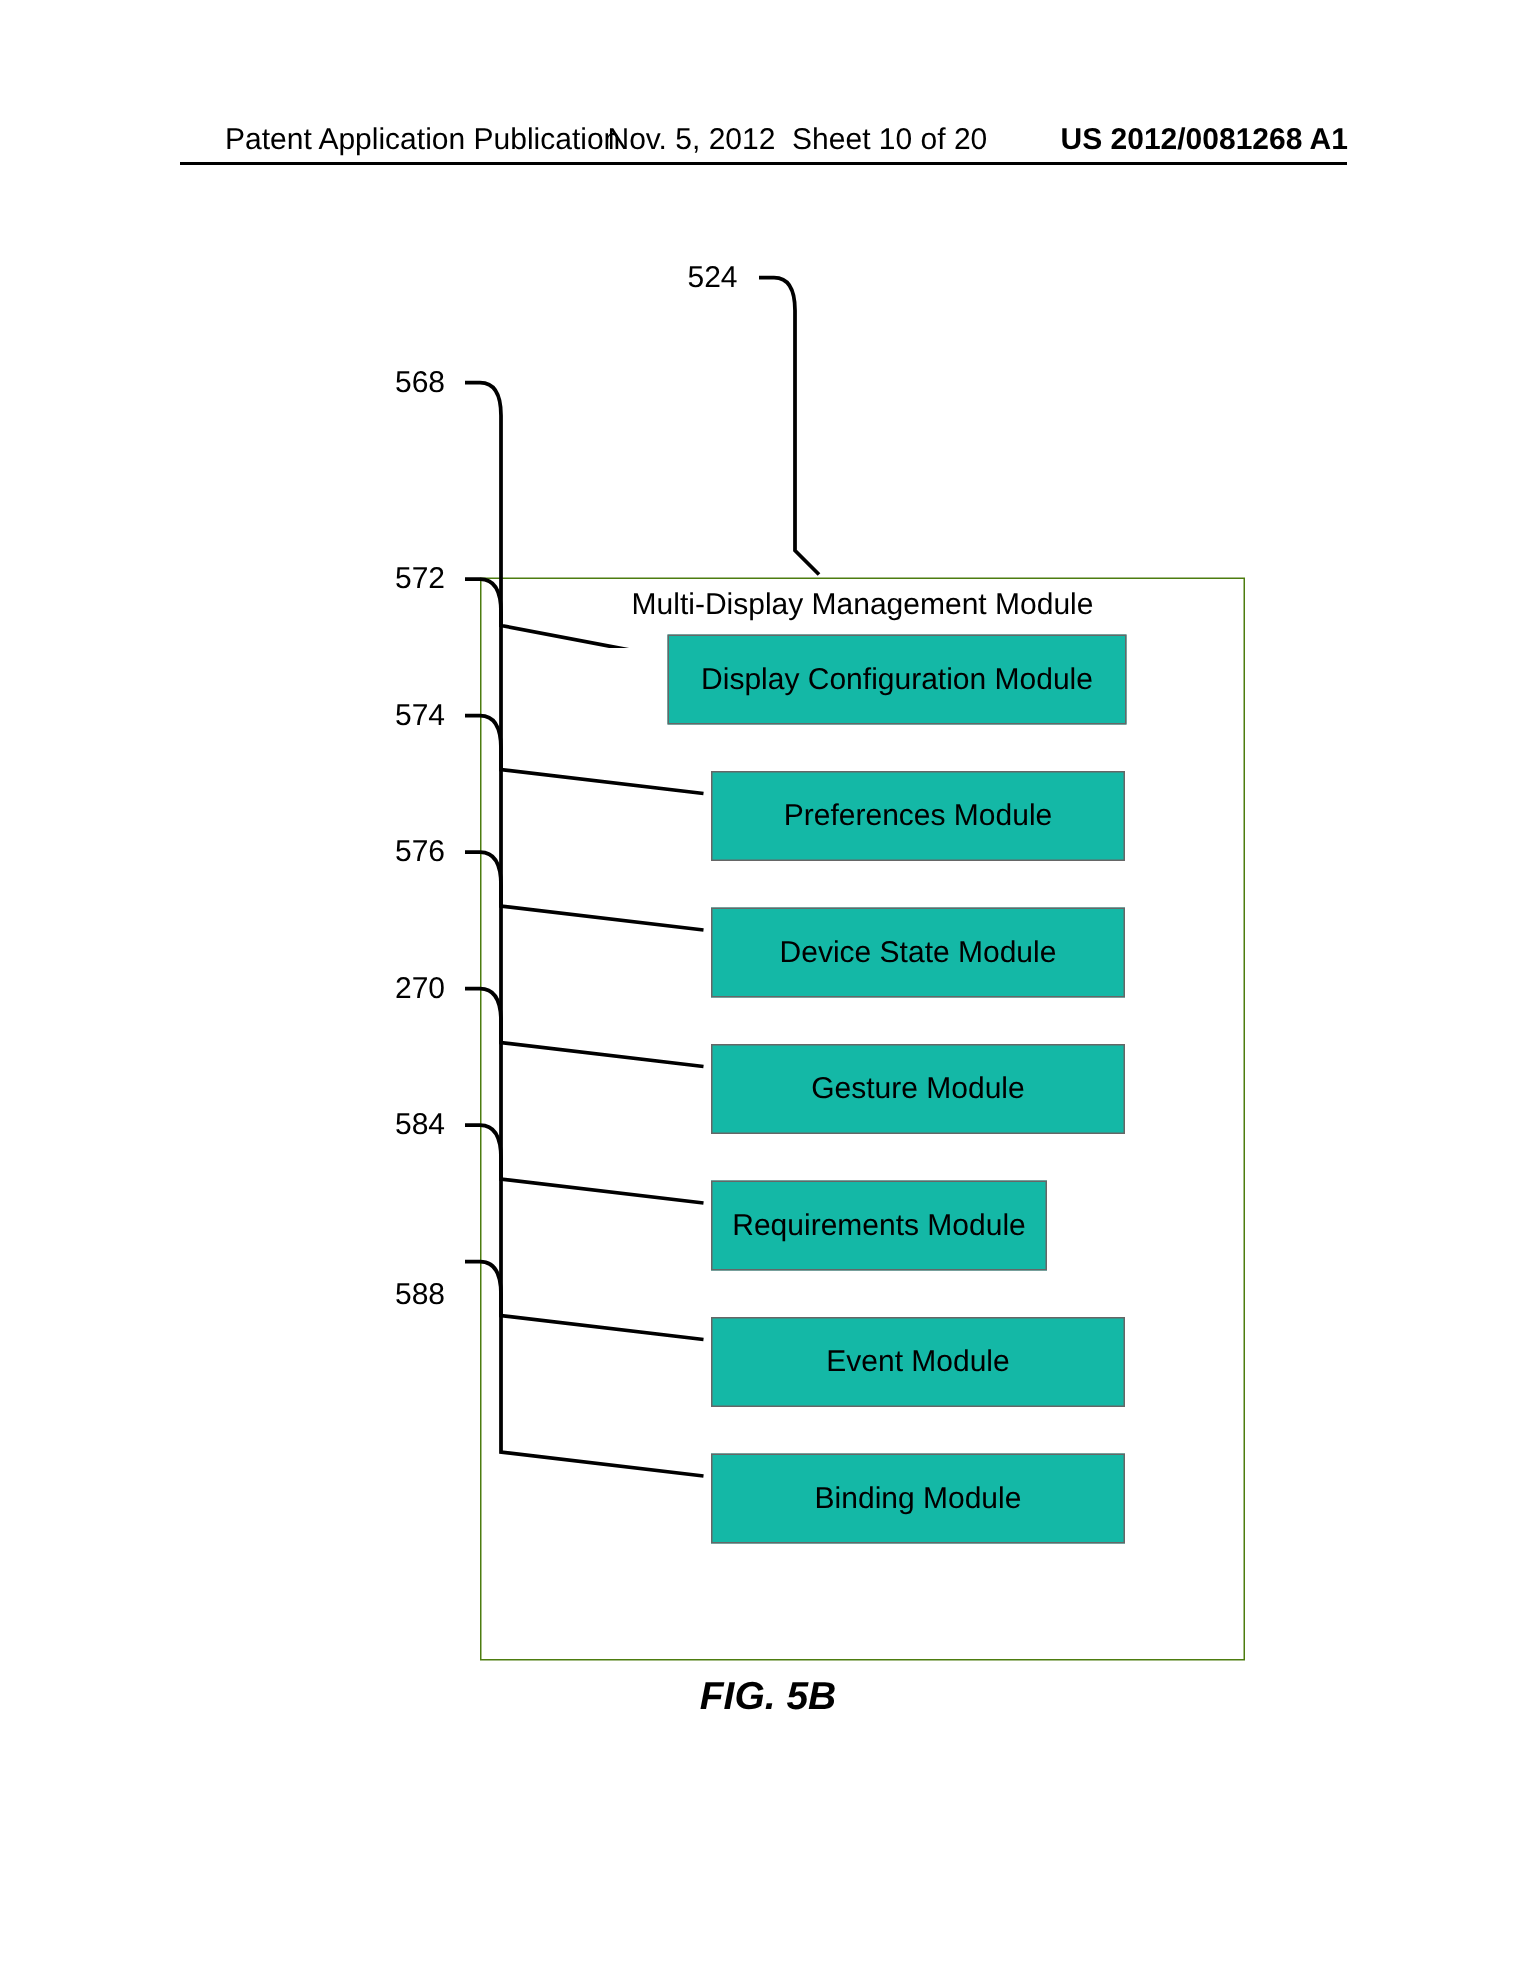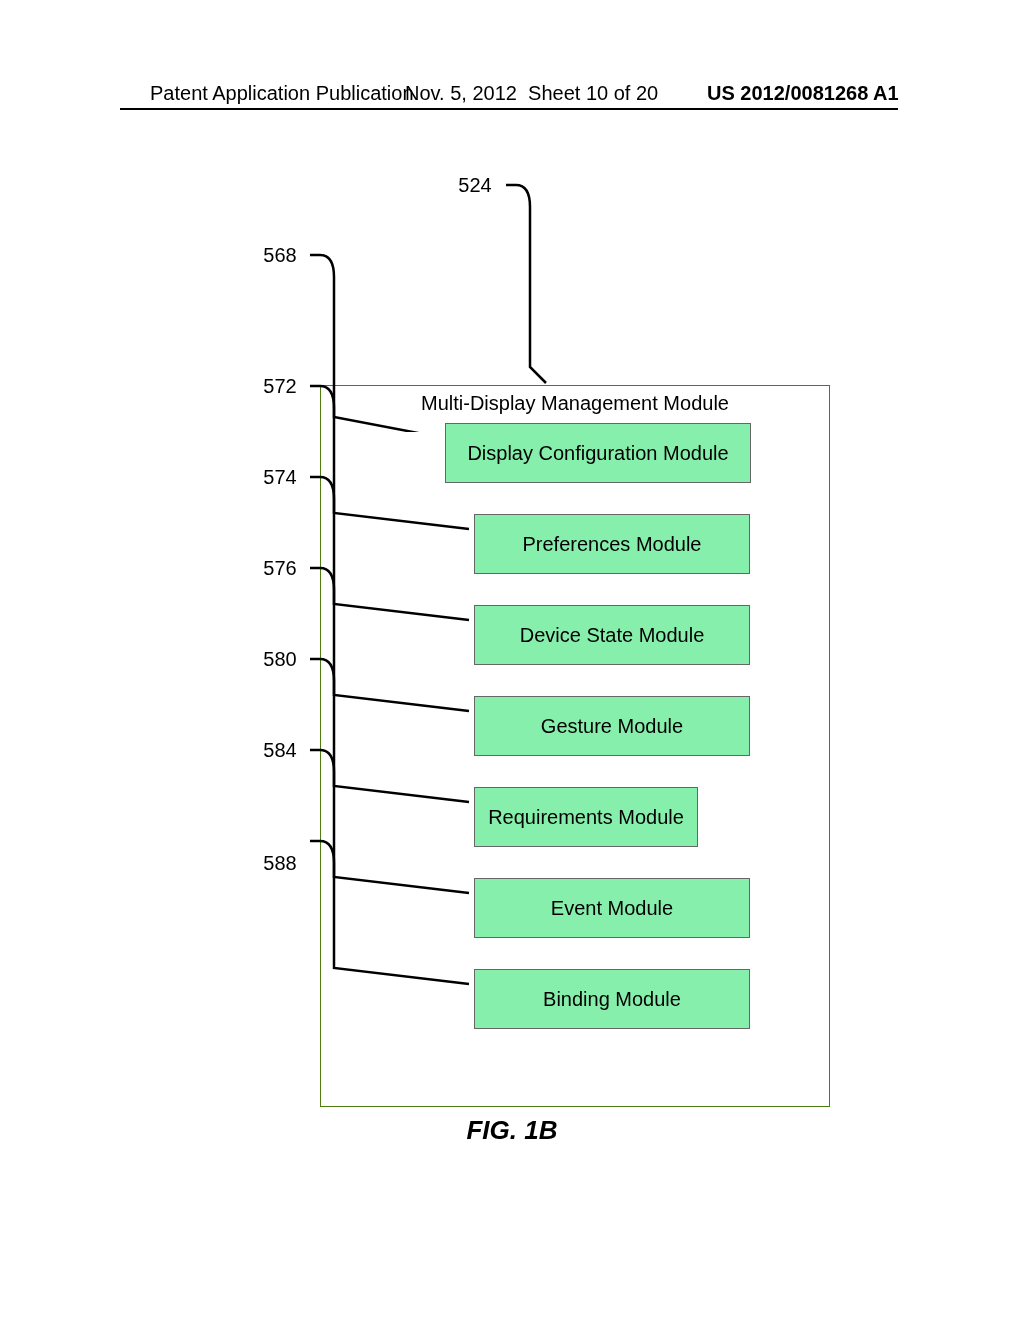--- a/index.html
+++ b/index.html
@@ -86,21 +86,21 @@
 
   .module-box {
     position: absolute;
     border: 1px solid #666;
     display: flex;
     align-items: center;
     justify-content: center;
     font-size: 20px;
     box-sizing: border-box;
     padding: 2px;
-    background: #86efac;
+    background: #14b8a6;
   }
 
   .fig-caption {
     position: absolute;
     width: 100%;
     text-align: center;
     font-size: 26px;
     font-weight: bold;
     font-style: italic;
   }
@@ -151,32 +151,32 @@
     <div class="ref-label" style="left:135px; top:306px; width:50px;">574</div>
     <svg class="leader" style="left:178px; top:314px;" width="190" height="160">
       <path d="M12 3 h10 q14 0 14 22 q0 105 0 105 l135 16" fill="none" stroke="#000" stroke-width="2.5"></path>
     </svg>
 
     <div class="ref-label" style="left:135px; top:397px; width:50px;">576</div>
     <svg class="leader" style="left:178px; top:405px;" width="190" height="160">
       <path d="M12 3 h10 q14 0 14 22 q0 105 0 105 l135 16" fill="none" stroke="#000" stroke-width="2.5"></path>
     </svg>
 
-    <div class="ref-label" style="left:135px; top:488px; width:50px;">580</div>
+    <div class="ref-label" style="left:135px; top:488px; width:50px;">270</div>
     <svg class="leader" style="left:178px; top:496px;" width="190" height="160">
       <path d="M12 3 h10 q14 0 14 22 q0 105 0 105 l135 16" fill="none" stroke="#000" stroke-width="2.5"></path>
     </svg>
 
     <div class="ref-label" style="left:135px; top:579px; width:50px;">584</div>
     <svg class="leader" style="left:178px; top:587px;" width="190" height="160">
       <path d="M12 3 h10 q14 0 14 22 q0 105 0 105 l135 16" fill="none" stroke="#000" stroke-width="2.5"></path>
     </svg>
 
     <div class="ref-label" style="left:135px; top:692px; width:50px;">588</div>
     <svg class="leader" style="left:178px; top:678px;" width="190" height="160">
       <path d="M12 3 h10 q14 0 14 22 q0 105 0 105 l135 16" fill="none" stroke="#000" stroke-width="2.5"></path>
     </svg>
 
   </div>
 
-  <div class="fig-caption" style="top:1115px;">FIG. 1B</div>
+  <div class="fig-caption" style="top:1115px;">FIG. 5B</div>
 
 </div>
 
 </body></html>

